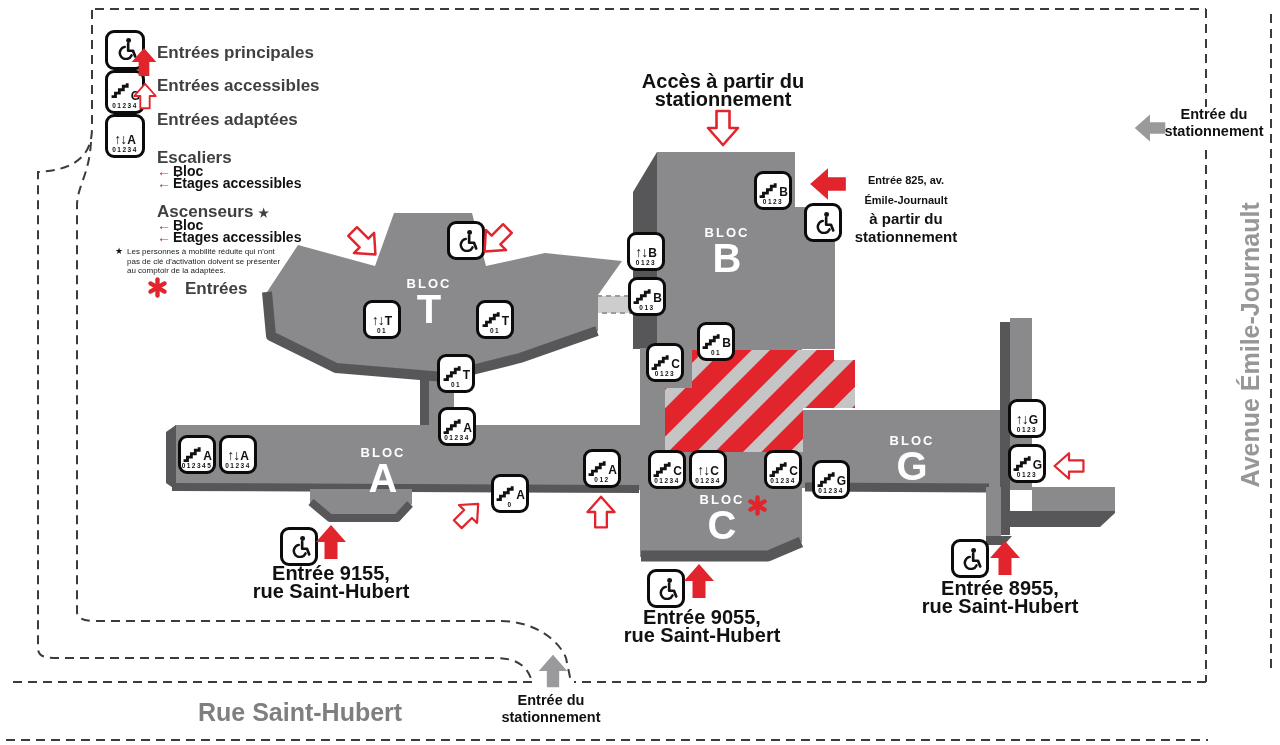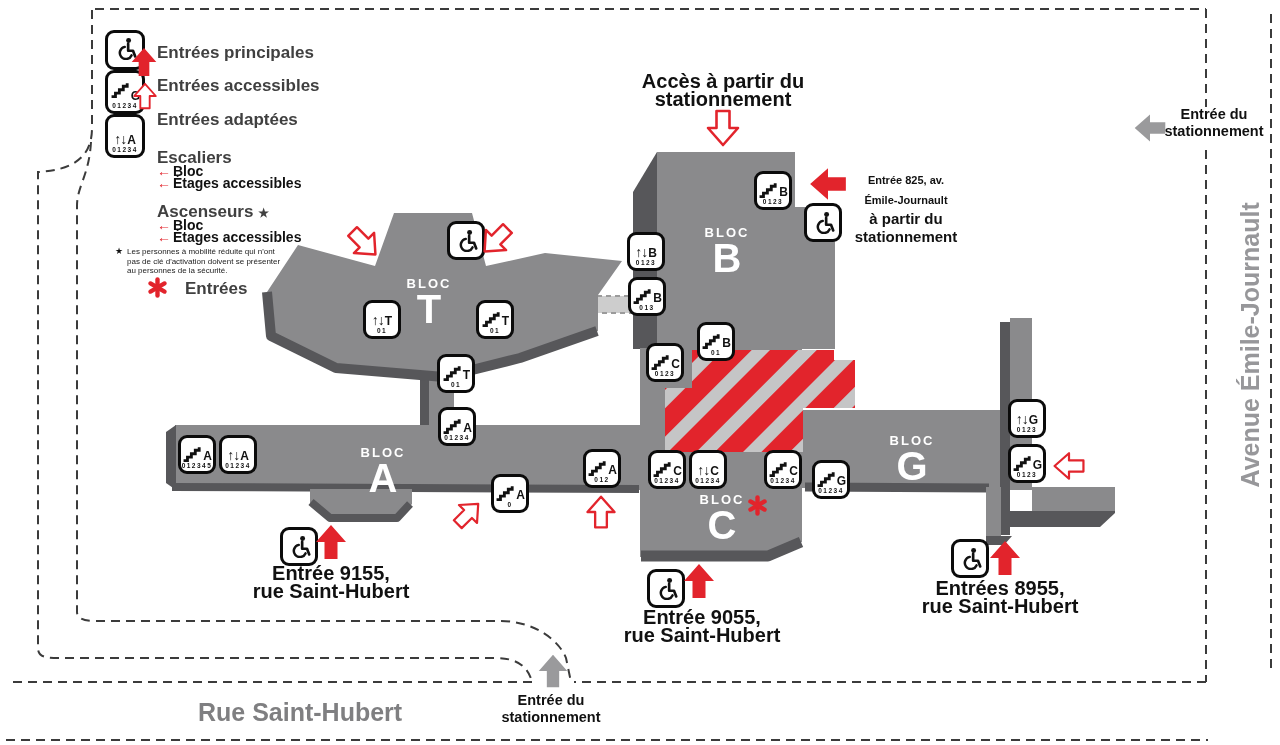--- a/index.html
+++ b/index.html
@@ -141,21 +141,21 @@
       <div class="pfloors">01234</div>
     </div>
     <div class="abs leg-label" style="left:52px;top:172px;"><span>Ascenseurs</span> <span style="font-size:12px;">★</span></div>
     <div class="abs leg-sub" style="left:52px;top:190px;"><span class="arr">←</span><span>Bloc</span></div>
     <div class="abs leg-sub" style="left:52px;top:202px;"><span class="arr">←</span><span>Étages accessibles</span></div>
 
     <div class="abs leg-note" style="left:22px;top:217px;">
       <span class="leg-note-star">★</span>
       <div>Les personnes à mobilité réduite qui n'ont</div>
       <div>pas de clé d'activation doivent se présenter</div>
-      <div>au personnes de la sécurité.</div>
+      <div>au comptoir de la adaptées.</div>
     </div>
 
     <div class="abs" style="left:42px;top:247px;"><span><svg viewBox="-11 -11 22 22" width="21" height="21">
             <g stroke="#e2242c" stroke-width="4.6" stroke-linecap="round">
               <line y1="-8.5" y2="8.5"></line>
               <line transform="rotate(60)" y1="-8.5" y2="8.5"></line>
               <line transform="rotate(120)" y1="-8.5" y2="8.5"></line>
             </g>
           </svg></span></div>
     <div class="abs leg-label" style="left:80px;top:249px;">Entrées</div>
@@ -207,21 +207,21 @@
     <div class="maplabel">Entrée 9155,</div>
     <div class="maplabel">rue Saint-Hubert</div>
   </div>
 
   <div class="abs center-h" style="left:702px;top:608px;">
     <div class="maplabel">Entrée 9055,</div>
     <div class="maplabel">rue Saint-Hubert</div>
   </div>
 
   <div class="abs center-h" style="left:1000px;top:579px;">
-    <div class="maplabel">Entrées 8955,</div>
+    <div class="maplabel">Entrée 8955,</div>
     <div class="maplabel">rue Saint-Hubert</div>
   </div>
 
   <div class="abs center-h" style="left:1214px;top:106px;">
     <div class="maplabel" style="font-size:14.5px;line-height:17px;">Entrée du</div>
     <div class="maplabel" style="font-size:14.5px;line-height:17px;">stationnement</div>
   </div>
 
   <div class="abs center-h" style="left:551px;top:692px;">
     <div class="maplabel" style="font-size:14.5px;line-height:17px;">Entrée du</div>

